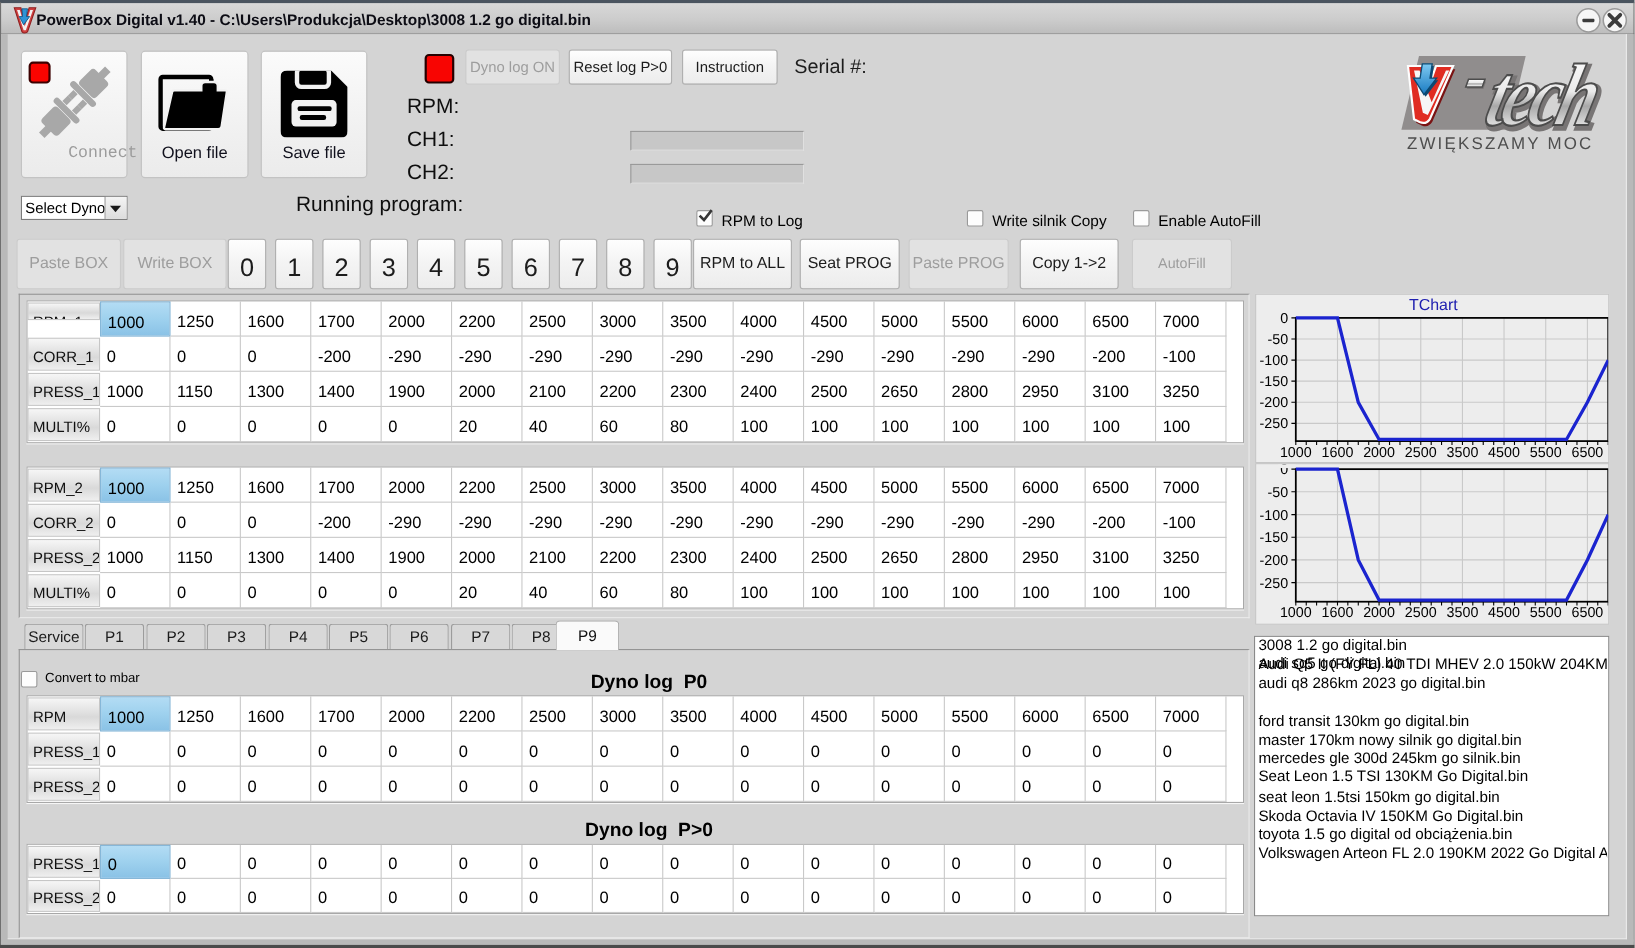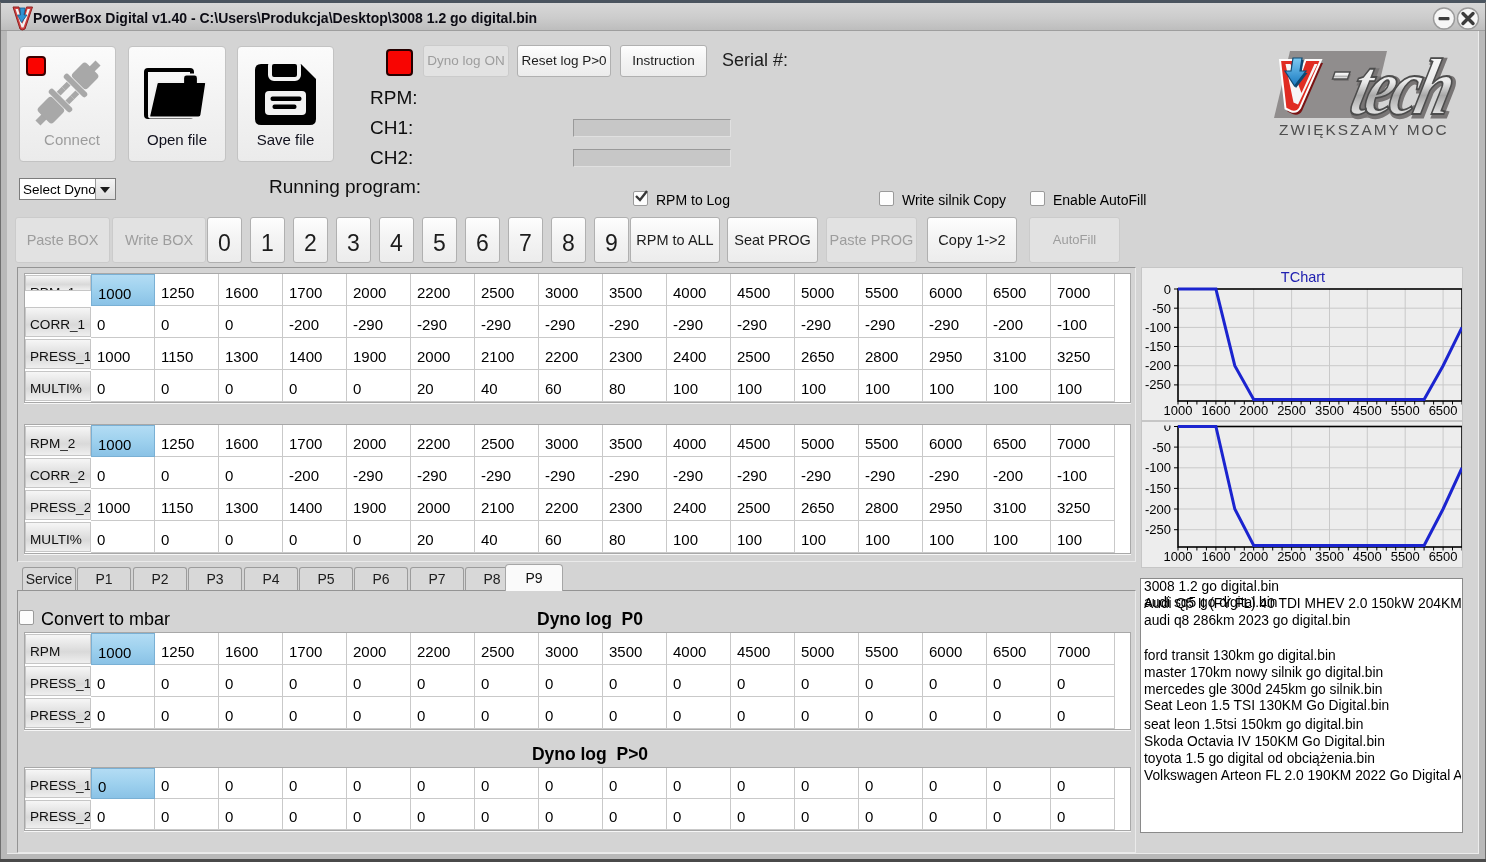--- a/index.html
+++ b/index.html
@@ -49,21 +49,21 @@
  <rect x="-11.5" y="-13" width="5" height="26" rx="2.5"></rect>
  <rect x="-6" y="-7.5" width="6" height="4.6"></rect>
  <rect x="-6" y="2.9" width="6" height="4.6"></rect>
  <rect x="27" y="-3" width="9" height="6"></rect>
  <rect x="12" y="-9" width="17" height="18" rx="3"></rect>
  <rect x="6.5" y="-13" width="5" height="26" rx="2.5"></rect>
  <rect x="0" y="-7.5" width="6" height="4.6"></rect>
  <rect x="0" y="2.9" width="6" height="4.6"></rect>
 </g>
 </svg>
-<div class="lbl" style="left:19px;top:131px;width:106px;text-align:center;font-size:15px;color:#9c9c9c;">Connect</div>
+<div class="lbl" style="left:19px;top:131px;width:106px;text-align:right;font-size:15px;color:#9c9c9c;font-family:Liberation Mono, monospace;">Connect</div>
 <div class="bigbtn" style="left:128px;top:46px;width:98px;height:116px;"></div>
 <svg class="abs" style="left:143px;top:66px;" width="68" height="58" viewBox="0 0 68 58">
 <rect x="3" y="4" width="46" height="47" rx="2" fill="none" stroke="#000" stroke-width="4"></rect>
 <path d="M49 6 L49 14" stroke="#000" stroke-width="4"></path>
 <path d="M15.5 16 L40 16 L40 12 Q40 8.5 43.5 8.5 L51.5 8.5 Q55 8.5 55 12 L55 16 L61.5 16 Q63.5 16 63.2 18 L58.5 49 Q58.2 51.5 55.5 51.5 L7.5 51.5 Q5.8 51.5 6.2 49.5 L13.5 17.5 Q13.8 16 15.5 16 Z" fill="#000" stroke="#f2f2f2" stroke-width="2.2"></path>
 </svg>
 <div class="lbl" style="left:128px;top:131px;width:98px;text-align:center;font-size:15px;color:#10101c;">Open file</div>
 <div class="bigbtn" style="left:237px;top:46px;width:97px;height:116px;"></div>
 <svg class="abs" style="left:255px;top:64px;" width="61" height="61" viewBox="0 0 61 61">
 <path d="M6 0 L46 0 L61 15 L61 55 Q61 61 55 61 L6 61 Q0 61 0 55 L0 6 Q0 0 6 0 Z" fill="#000"></path>
@@ -292,21 +292,21 @@
 <div class="abs" style="left:133px;top:567px;width:54px;height:23px;background:#d8d8d8;border:1px solid #9c9c9c;border-bottom:none;border-radius:3px 3px 0 0;text-align:center;font-size:14px;line-height:23px;color:#1c1c1c;">P2</div>
 <div class="abs" style="left:188px;top:567px;width:54px;height:23px;background:#d8d8d8;border:1px solid #9c9c9c;border-bottom:none;border-radius:3px 3px 0 0;text-align:center;font-size:14px;line-height:23px;color:#1c1c1c;">P3</div>
 <div class="abs" style="left:244px;top:567px;width:54px;height:23px;background:#d8d8d8;border:1px solid #9c9c9c;border-bottom:none;border-radius:3px 3px 0 0;text-align:center;font-size:14px;line-height:23px;color:#1c1c1c;">P4</div>
 <div class="abs" style="left:299px;top:567px;width:54px;height:23px;background:#d8d8d8;border:1px solid #9c9c9c;border-bottom:none;border-radius:3px 3px 0 0;text-align:center;font-size:14px;line-height:23px;color:#1c1c1c;">P5</div>
 <div class="abs" style="left:354px;top:567px;width:54px;height:23px;background:#d8d8d8;border:1px solid #9c9c9c;border-bottom:none;border-radius:3px 3px 0 0;text-align:center;font-size:14px;line-height:23px;color:#1c1c1c;">P6</div>
 <div class="abs" style="left:410px;top:567px;width:54px;height:23px;background:#d8d8d8;border:1px solid #9c9c9c;border-bottom:none;border-radius:3px 3px 0 0;text-align:center;font-size:14px;line-height:23px;color:#1c1c1c;">P7</div>
 <div class="abs" style="left:465px;top:567px;width:54px;height:23px;background:#d8d8d8;border:1px solid #9c9c9c;border-bottom:none;border-radius:3px 3px 0 0;text-align:center;font-size:14px;line-height:23px;color:#1c1c1c;">P8</div>
 <div class="abs" style="left:505px;top:564px;width:58px;height:27px;z-index:6;background:#fafafa;border:1px solid #a6a6a6;border-bottom:none;border-radius:4px 4px 0 0;text-align:center;font-size:14px;line-height:26px;color:#111;">P9</div>
 <div class="abs" style="left:17px;top:590px;width:1119px;height:263px;border:1px solid #949494;border-bottom-color:#eaeaea;border-right-color:#eaeaea;"></div>
 <div class="cb" style="left:19px;top:610px;"></div>
-<div class="lbl" style="left:41px;top:609px;font-size:18px;">Convert to mbar</div>
+<div class="lbl" style="left:41px;top:609px;font-size:12px;">Convert to mbar</div>
 <div class="lbl" style="left:460px;top:609px;width:260px;text-align:center;font-size:17.5px;font-weight:bold;">Dyno log&nbsp;&nbsp;P0</div>
 <div class="abs" style="left:24px;top:632px;width:1107px;height:98px;background:#fff;border:1px solid #a8a8a8;box-shadow:0 1px 0 #f6f6f6;"></div>
 <div class="hcell" style="left:25px;top:634px;width:66px;height:30px;line-height:33px;padding-left:4px;">RPM</div>
 <div class="cell" style="left:91px;top:633px;width:64px;height:32px;line-height:37px;padding-left:6px;background:linear-gradient(180deg,#b3dcf4 0%,#9ed1ee 50%,#8ac2e6 100%);border:1px solid #7ab0d4;">1000</div>
 <div class="cell" style="left:155px;top:633px;width:64px;height:32px;line-height:37px;padding-left:6px;border-right:1px solid #c9c9c9;border-bottom:1px solid #c9c9c9;">1250</div>
 <div class="cell" style="left:219px;top:633px;width:64px;height:32px;line-height:37px;padding-left:6px;border-right:1px solid #c9c9c9;border-bottom:1px solid #c9c9c9;">1600</div>
 <div class="cell" style="left:283px;top:633px;width:64px;height:32px;line-height:37px;padding-left:6px;border-right:1px solid #c9c9c9;border-bottom:1px solid #c9c9c9;">1700</div>
 <div class="cell" style="left:347px;top:633px;width:64px;height:32px;line-height:37px;padding-left:6px;border-right:1px solid #c9c9c9;border-bottom:1px solid #c9c9c9;">2000</div>
 <div class="cell" style="left:411px;top:633px;width:64px;height:32px;line-height:37px;padding-left:6px;border-right:1px solid #c9c9c9;border-bottom:1px solid #c9c9c9;">2200</div>
 <div class="cell" style="left:475px;top:633px;width:64px;height:32px;line-height:37px;padding-left:6px;border-right:1px solid #c9c9c9;border-bottom:1px solid #c9c9c9;">2500</div>

